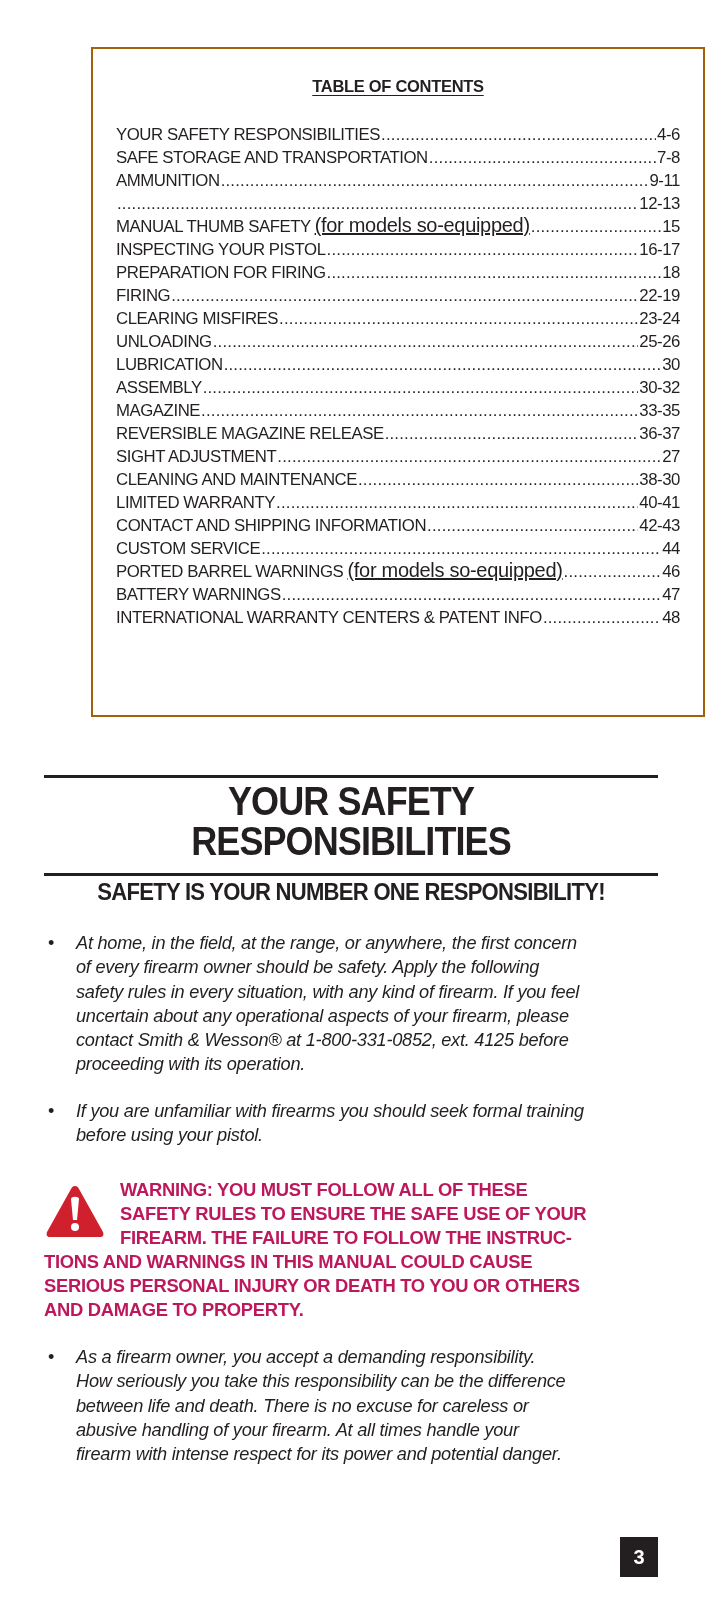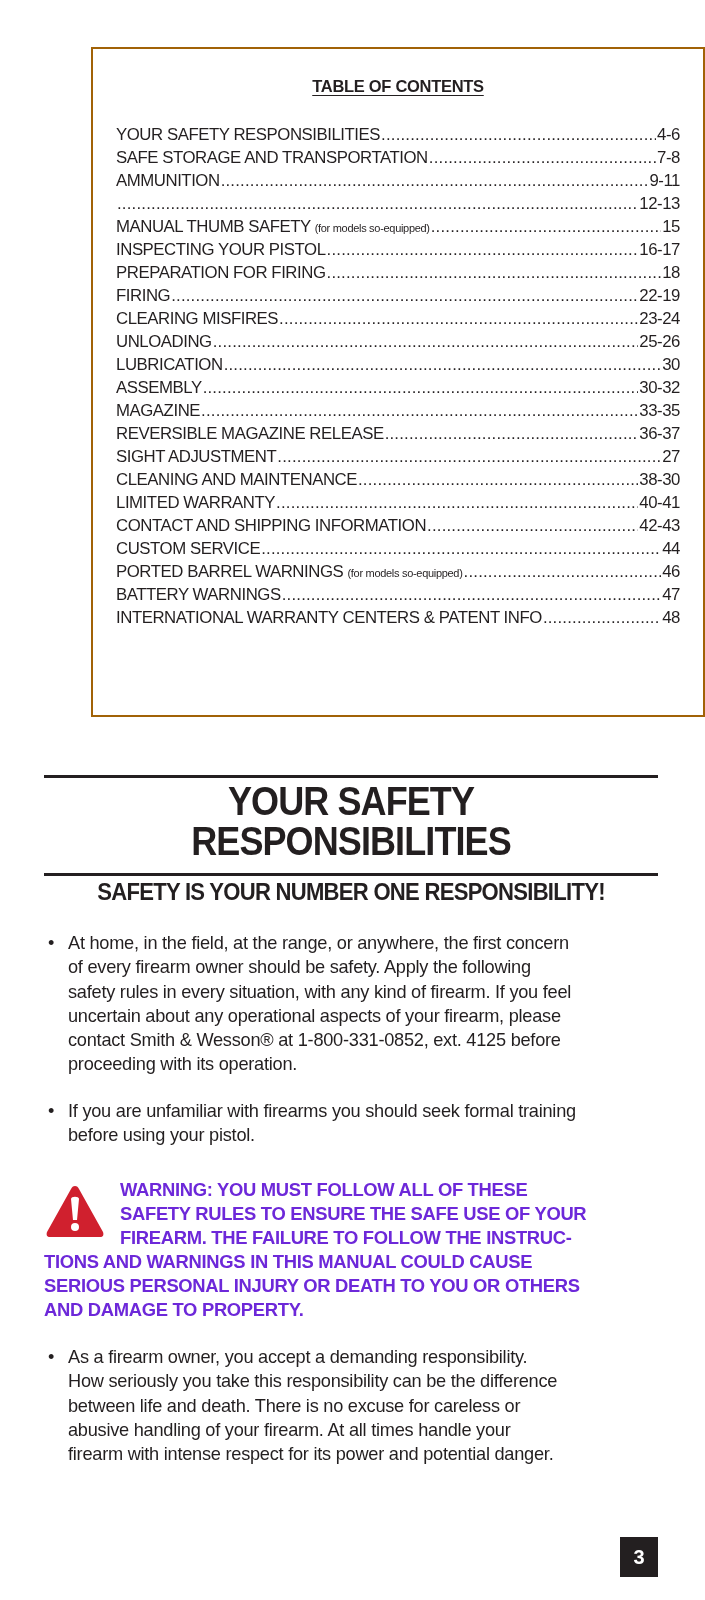--- a/index.html
+++ b/index.html
@@ -6,36 +6,36 @@
   body { width:705px; height:1600px; position:relative; overflow:hidden;
          font-family:"Liberation Sans", sans-serif; color:#231f20; }
   .toc-box { position:absolute; left:44px; top:47px; width:614px; height:670px;
              border:2px solid #a16207; box-sizing:border-box;margin-left:47px; }
   .toc-title { position:absolute; left:0; right:0; top:28px; text-align:center;
                font-weight:bold; font-size:16.5px; letter-spacing:-0.3px; }
   .toc-title span { text-decoration:underline; text-underline-offset:3px; }
   .toc-list { position:absolute; left:23px; right:23px; top:73px; list-style:none; margin:0; padding:0; }
   .toc-row { display:flex; align-items:flex-end; height:23px; font-size:16.8px; letter-spacing:-0.45px; white-space:nowrap; }
   .toc-label { flex:0 0 auto; }
-  .toc-label .small { font-size:11px; letter-spacing:-0.3px; }
+  .toc-label .small { font-size:20px; letter-spacing:-0.3px;text-decoration:underline; }
   .toc-dots { flex:1 1 auto; overflow:hidden; margin:0 1px; letter-spacing:0.2px; }
   .toc-dots::before { content:"................................................................................................................................................................................................................."; }
   .toc-page { flex:0 0 auto; }
 
   .rule { position:absolute; left:44px; width:614px; height:3px; background:#231f20; }
   .section-title { position:absolute; left:44px; width:614px; text-align:center; font-weight:bold;
                    font-size:40px; line-height:48px; letter-spacing:-1px; transform:scaleX(0.9); transform-origin:center; }
   .subheading { position:absolute; left:44px; width:614px; top:871px; text-align:center; font-weight:bold;
                 font-size:24px; letter-spacing:-0.8px; transform:scaleX(0.92); transform-origin:center; }
 
   .bullet { position:absolute; left:48px; width:616px; font-size:18.2px; line-height:24.3px; letter-spacing:-0.25px; }
   .bullet .dot { position:absolute; left:0; top:0; }
-  .bullet .text { margin-left:20px; display:block; }
-
-  .warning { position:absolute; left:44px; width:620px; top:1178px; color:#6d28d9; font-weight:bold;
+  .bullet .text { margin-left:28px; display:block;font-style:italic; }
+
+  .warning { position:absolute; left:44px; width:620px; top:1178px; color:#be185d; font-weight:bold;
              font-size:18.4px; line-height:24px; letter-spacing:-0.3px; }
   .warning .icon { position:absolute; left:1px; top:6px; width:60px; height:54px; }
   .warning .first { margin-left:76px; display:block; }
 
   .page-num { position:absolute; left:620px; top:1537px; width:38px; height:40px; background:#231f20;
               color:#fff; font-weight:bold; font-size:20px; text-align:center; line-height:40px; }
 </style>
 </head>
 <body>
 

